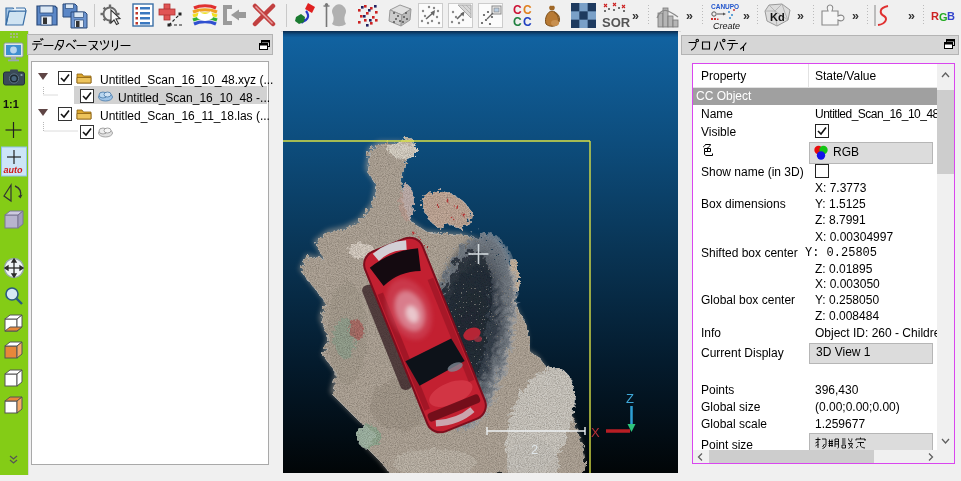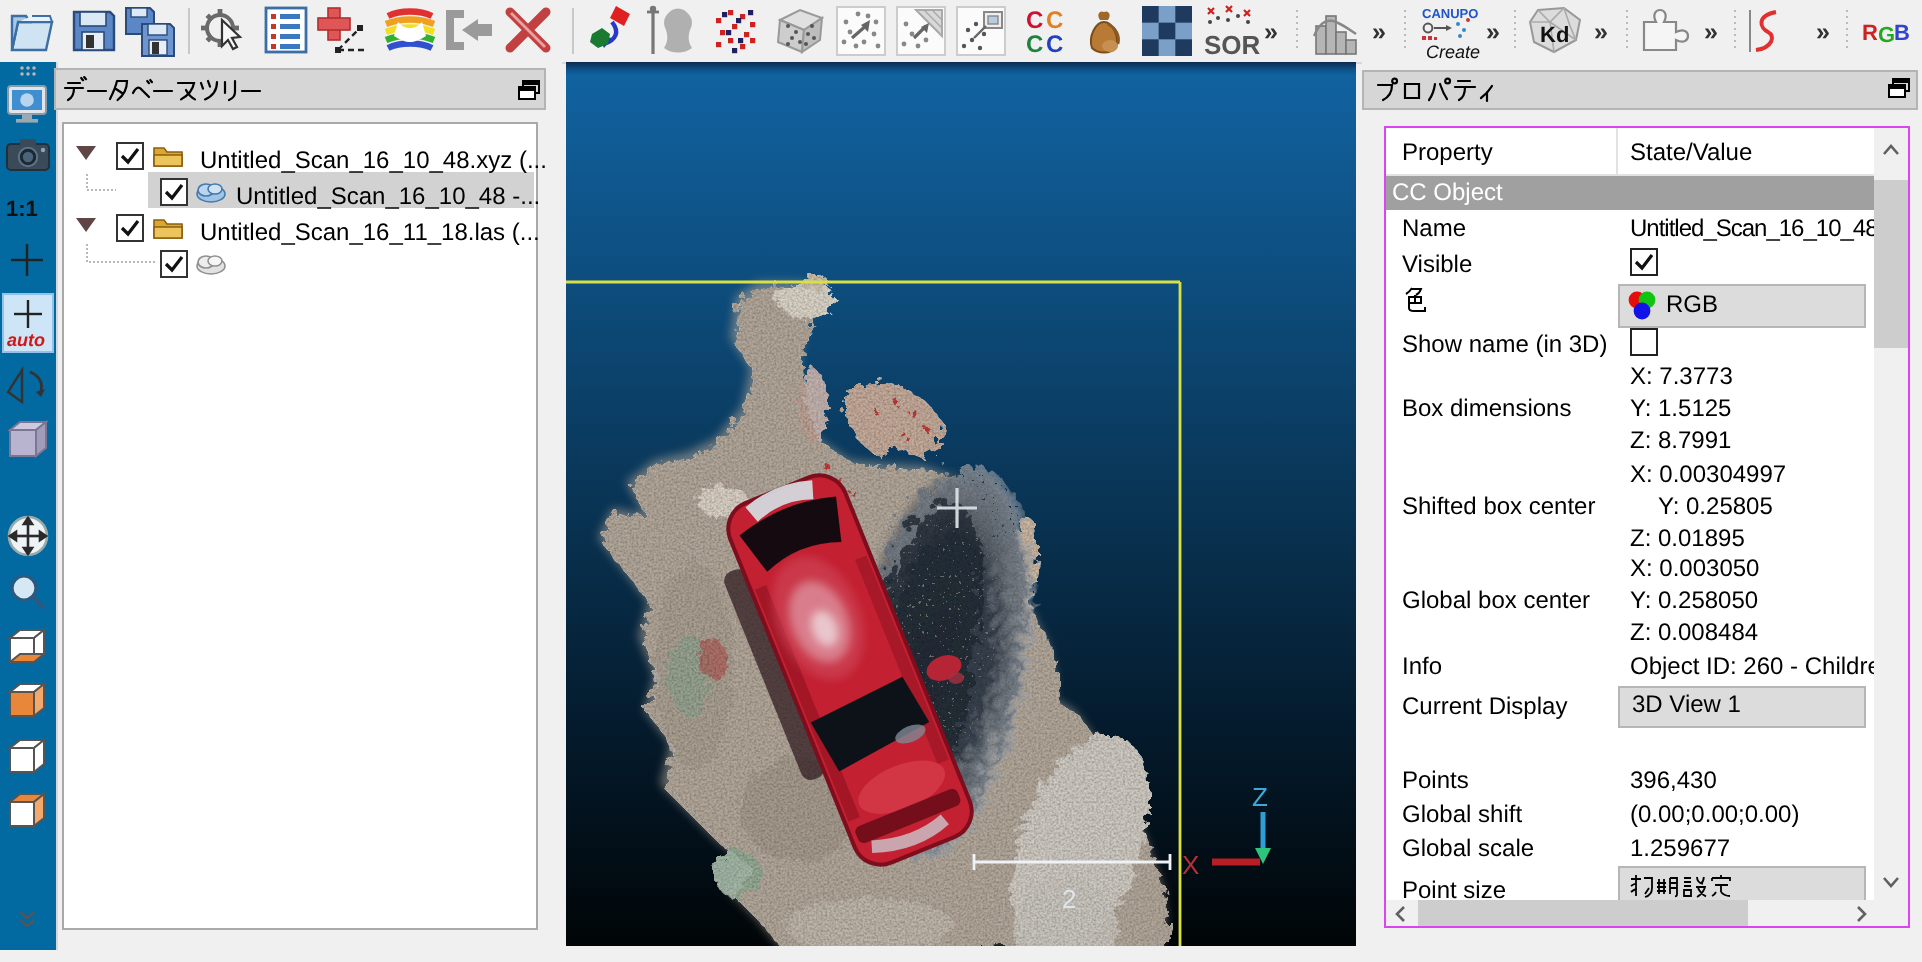--- a/index.html
+++ b/index.html
@@ -315,21 +315,21 @@
   <line x1="923.5" y1="5" x2="923.5" y2="26" stroke="#bbb" stroke-dasharray="1,2"></line>
 
   <g font-size="11" font-weight="bold">
     <text x="931" y="20" fill="#cc2222">R</text>
         <text x="939" y="21" fill="#22aa22">G</text>
         <text x="947" y="20" fill="#3344cc">B</text>
   </g>
 </svg>
 </div>
 
-<div class="abs" id="lbar" style="left:0;top:31px;width:28px;height:444px;background:#0369a1;border-right:1px solid #d7d7d7;text-align:center;">
+<div class="abs" id="lbar" style="left:0;top:31px;width:28px;height:444px;background:#84cc16;border-right:1px solid #d7d7d7;text-align:center;">
 <svg width="28" height="444" viewBox="0 0 28 444" font-family="Liberation Sans, sans-serif">
 
   <g fill="#b5b5b5">
     <circle cx="11" cy="3" r="0.9"></circle>
         <circle cx="14" cy="3" r="0.9"></circle>
         <circle cx="17" cy="3" r="0.9"></circle>
     <circle cx="11" cy="6" r="0.9"></circle>
         <circle cx="14" cy="6" r="0.9"></circle>
         <circle cx="17" cy="6" r="0.9"></circle>
   </g>
@@ -716,36 +716,36 @@
     <div class="abs" style="left:8px;top:101px;">Show name (in 3D)</div>
     <svg class="abs" style="left:122px;top:100px;" width="14" height="14" viewBox="0 0 14 14">
         <rect x="0.5" y="0.5" width="13" height="13" fill="#fff" stroke="#222"></rect>
       </svg>
     <div class="abs" style="left:8px;top:133px;">Box dimensions</div>
     <div class="abs" style="left:122px;top:117px;">X: 7.3773</div>
     <div class="abs" style="left:122px;top:133px;">Y: 1.5125</div>
     <div class="abs" style="left:122px;top:149px;">Z: 8.7991</div>
     <div class="abs" style="left:8px;top:182px;">Shifted box center</div>
     <div class="abs" style="left:122px;top:166px;">X: 0.00304997</div>
-    <div class="abs" style="left:136px;top:182px;">Y: 0.25805</div>
+    <div class="abs" style="left:112px;top:182px;font-family:Liberation Mono, monospace;">Y: 0.25805</div>
     <div class="abs" style="left:122px;top:198px;">Z: 0.01895</div>
     <div class="abs" style="left:8px;top:229px;">Global box center</div>
     <div class="abs" style="left:122px;top:213px;">X: 0.003050</div>
     <div class="abs" style="left:122px;top:229px;">Y: 0.258050</div>
     <div class="abs" style="left:122px;top:245px;">Z: 0.008484</div>
     <div class="abs" style="left:8px;top:262px;">Info</div>
       <div class="abs" style="left:122px;top:262px;white-space:nowrap;">Object ID: 260 - Childre</div>
     <div class="abs" style="left:8px;top:282px;">Current Display</div>
     <div class="abs" style="left:116px;top:279px;width:122px;height:19px;background:#dcdcdc;border:1px solid #b6b6b6;">
         <span style="position:absolute;left:6px;top:1px;">3D View 1</span>
       </div>
 
     <div class="abs" style="left:8px;top:319px;">Points</div>
       <div class="abs" style="left:122px;top:319px;">396,430</div>
-    <div class="abs" style="left:8px;top:336px;">Global shift</div>
+    <div class="abs" style="left:8px;top:336px;">Global size</div>
       <div class="abs" style="left:122px;top:336px;">(0.00;0.00;0.00)</div>
     <div class="abs" style="left:8px;top:353px;">Global scale</div>
       <div class="abs" style="left:122px;top:353px;">1.259677</div>
     <div class="abs" style="left:8px;top:374px;">Point size</div>
     <div class="abs" style="left:116px;top:369px;width:122px;height:20px;background:#dcdcdc;border:1px solid #b6b6b6;">
       <svg class="abs" style="left:5px;top:3px;" width="52" height="13" viewBox="0 0 52 13">
         <g stroke="#000" stroke-width="0.9" fill="none">
           <path d="M3,0.5 V11 M0.5,2.5 H5.5 M0.5,6 C1.5,5.2 2.5,4.8 3.2,4.8 M0.5,9 C1.8,8 3,7.5 3.5,7.5"></path>
           <path d="M7,2 H11 V7 C11,9.5 9.5,11 7.5,11.5 M9.5,7 L7.5,10"></path>
           <path d="M14.5,2.5 V10 M17,2.5 V10 M13.5,4.5 H18 M13.5,6.5 H18 M13.5,8.5 H18 M20,2 H23.5 V10 C23.5,11 23,11.2 22.5,11.2 M20,2 V10 M20,4.5 H23.5 M20,7 H23.5"></path>

